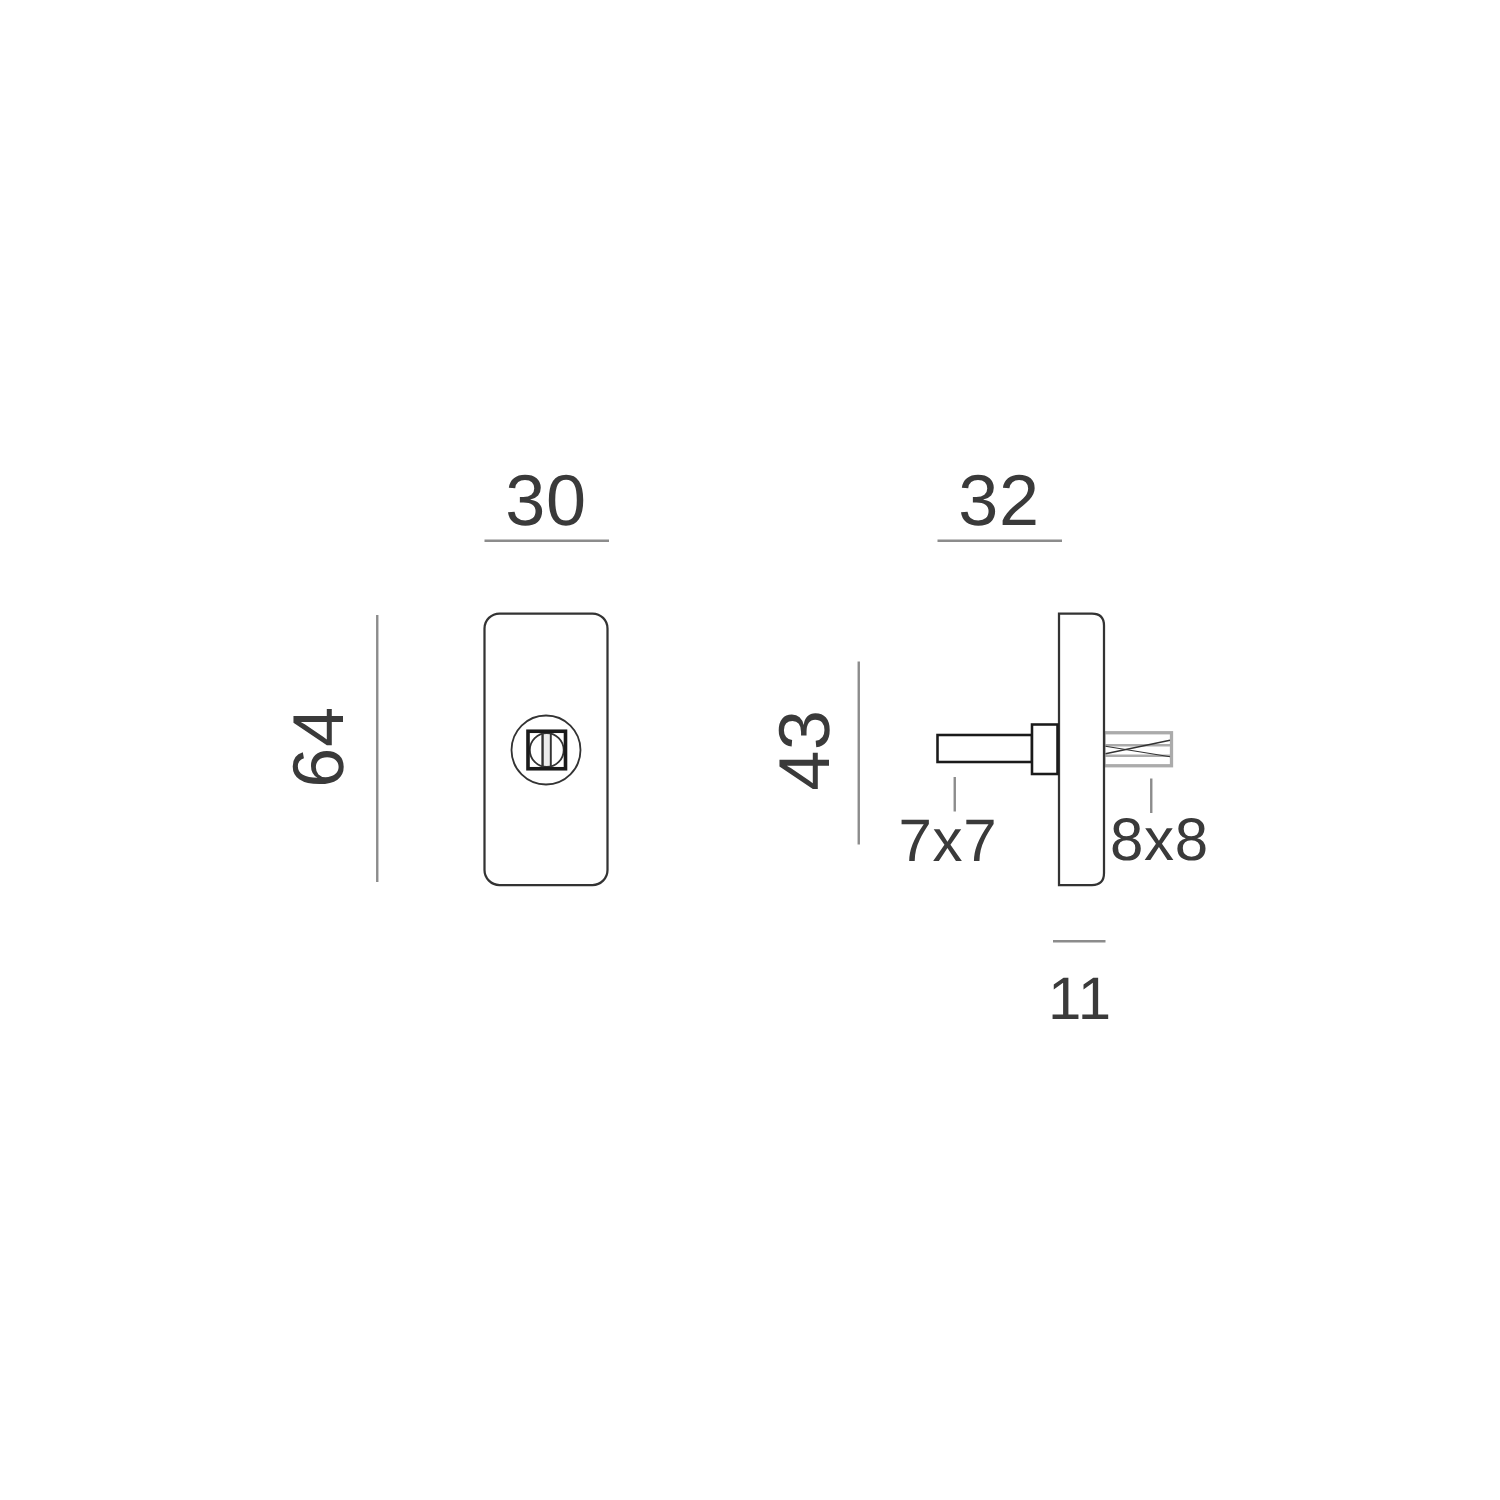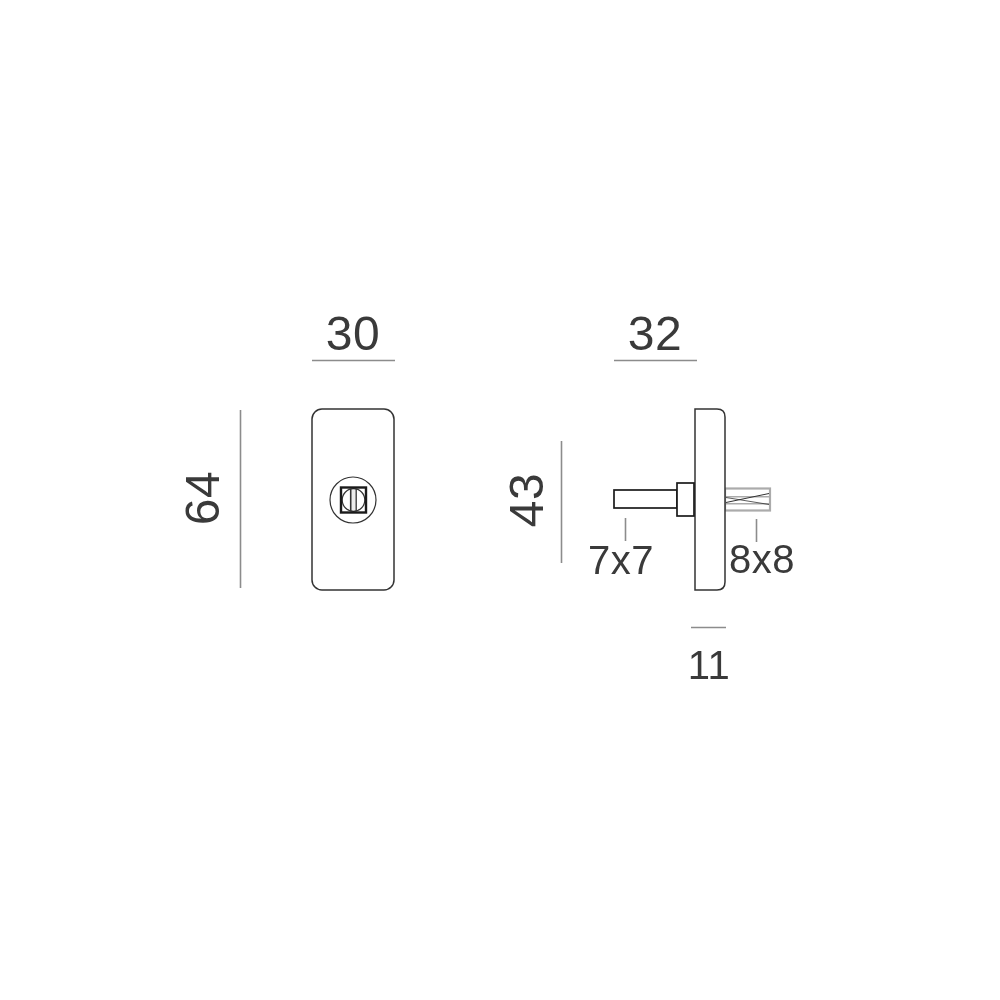--- a/index.html
+++ b/index.html
@@ -7,20 +7,21 @@
     padding: 0;
     background: #ffffff;
     width: 1000px;
     height: 1000px;
     overflow: hidden;
   }
   .drawing-stage {
     width: 868px;
     height: 1000px;
     position: relative;
+    margin-left: 11px;
   }
   text.dim {
     font-family: "Liberation Sans", "DejaVu Sans", sans-serif;
     font-weight: 300;
     letter-spacing: 0.5px;
   }
   text.dim-big   { font-size: 48px; }
   text.dim-small { font-size: 40px; }
 </style>
 </head>

